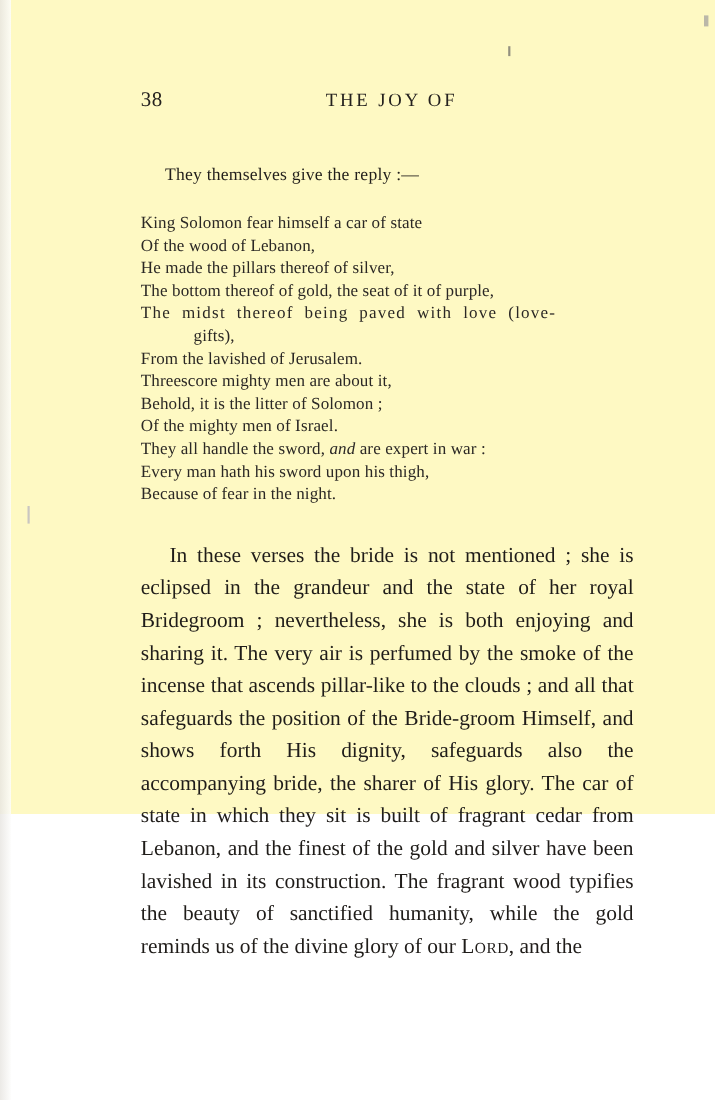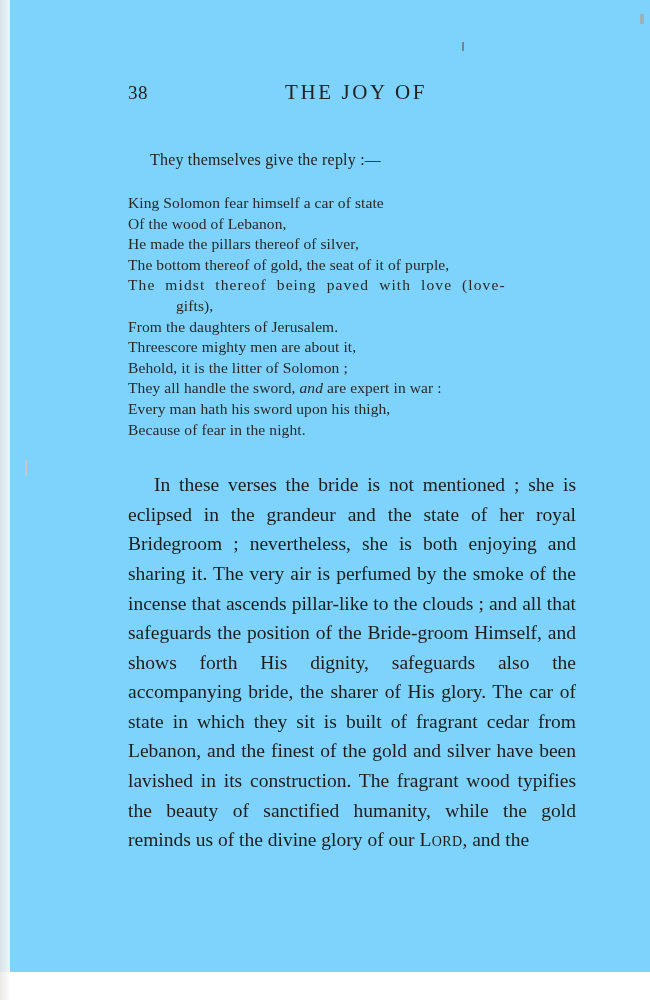--- a/index.html
+++ b/index.html
@@ -12,22 +12,22 @@
     height: 1000px;
     position: relative;
     font-family: "Liberation Serif", serif;
     color: #1a1a1a;
     overflow: hidden;
   }
   .page {
     position: absolute;
     top: 0; left: 0;
     width: 650px;
-    height: 972px;
-    background: #7dd3fc;
+    height: 740px;
+    background: #fef9c3;
   }
   
   .edge-left {
     position: absolute;
     left: 0; top: 0;
     width: 10px; height: 1000px;
     background: linear-gradient(to right, #e8e6e2, #fdfdfc);
     opacity: .85;
   }
   .edge-top-mark {
@@ -66,21 +66,21 @@
   }
   .folio {
     font-size: 19px;
     letter-spacing: .5px;
     color: #24211e;
     width: 60px;
   }
   .running-head {
     flex: 1;
     text-align: center;
-    font-size: 21px;
+    font-size: 17px;
     letter-spacing: 2.6px;
     color: #24211e;
     padding-right: 52px;
   }
 
   .lead-line {
     margin-top: 37px;
     margin-left: 22px;
     font-size: 16px;
     color: #211e1b;
@@ -148,23 +148,24 @@
 
     <div class="lead-line">They themselves give the reply :—</div>
 
     <div class="verse">
       <div class="vline">King Solomon fear himself a car of state</div>
       <div class="vline">Of the wood of Lebanon,</div>
       <div class="vline">He made the pillars thereof of silver,</div>
       <div class="vline">The bottom thereof of gold, the seat of it of purple,</div>
       <div class="vline spaced">The  midst  thereof  being  paved  with  love  (love-</div>
       <div class="vline indented">gifts),</div>
-      <div class="vline">From the daughters of Jerusalem.</div>
+      <div class="vline">From the lavished of Jerusalem.</div>
       <div class="vline">Threescore mighty men are about it,</div>
       <div class="vline">Behold, it is the litter of Solomon ;</div>
+      <div class="vline">Of the mighty men of Israel.</div>
       <div class="vline"><span>They all handle the sword, </span><em>and</em><span> are expert in war :</span></div>
       <div class="vline">Every man hath his sword upon his thigh,</div>
       <div class="vline">Because of fear in the night.</div>
     </div>
 
     <div class="body-para">
       <span class="indent"></span><span>In these verses the bride is not mentioned ; she is eclipsed in the grandeur and the state of her royal Bridegroom ; nevertheless, she is both enjoying and sharing it.   The very air is perfumed by the smoke of the incense that ascends pillar-like to the clouds ;  and all that safeguards the position of the Bride-groom Himself, and shows forth His dignity, safeguards also the accompanying bride, the sharer of His glory.   The car of state in which they sit is built of fragrant cedar from Lebanon, and the finest of the gold and silver have been lavished in its construction. The fragrant wood typifies the beauty of sanctified humanity, while the gold reminds us of the divine glory of our </span><span class="smallcaps">Lord</span><span>, and the</span>
     </div>
 
   </div>

